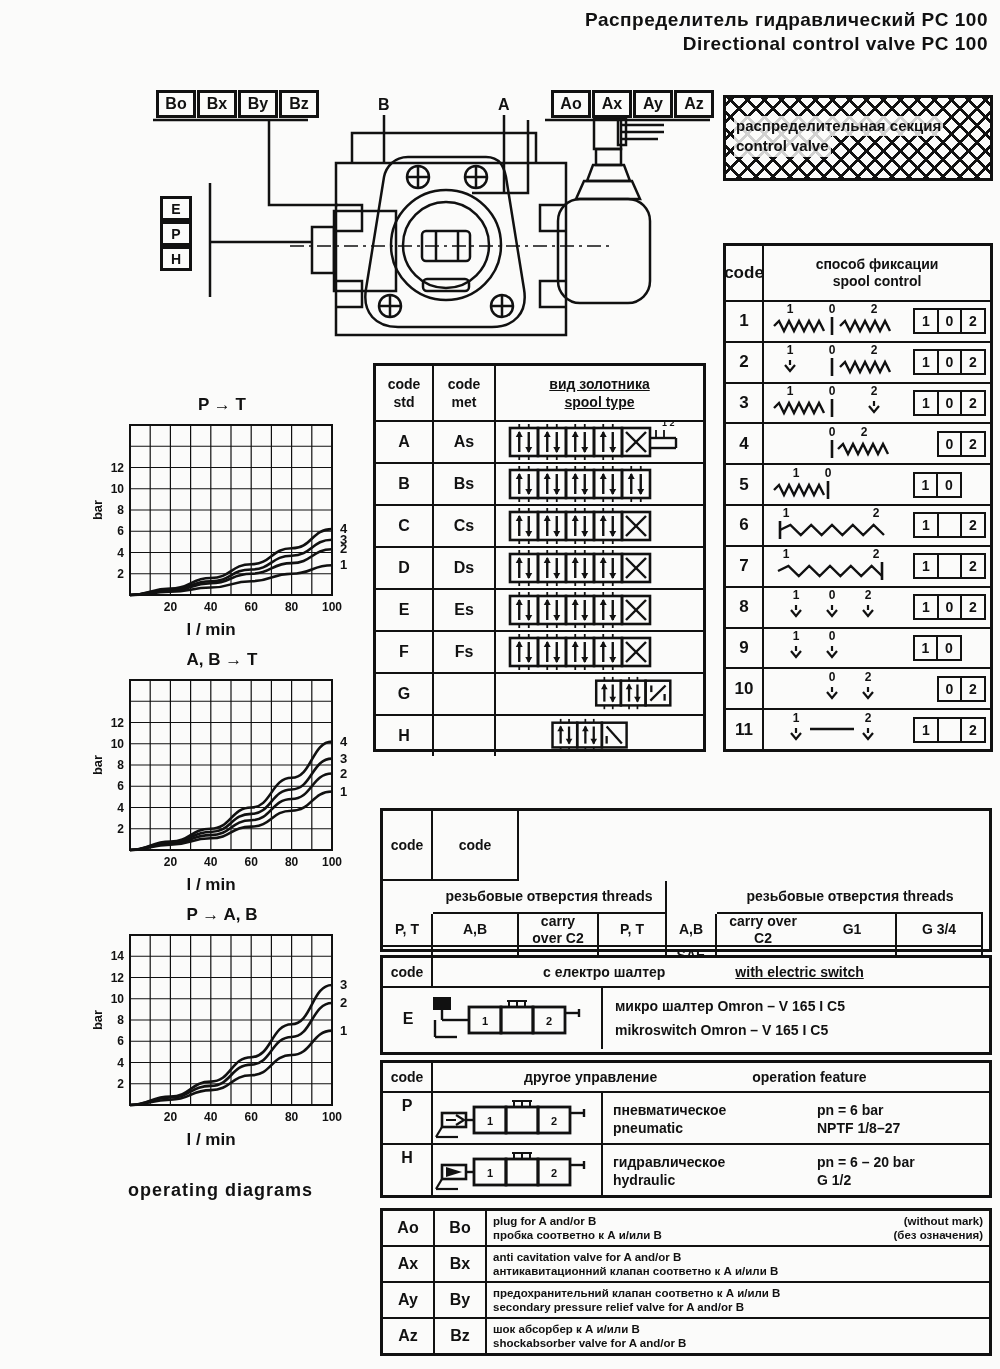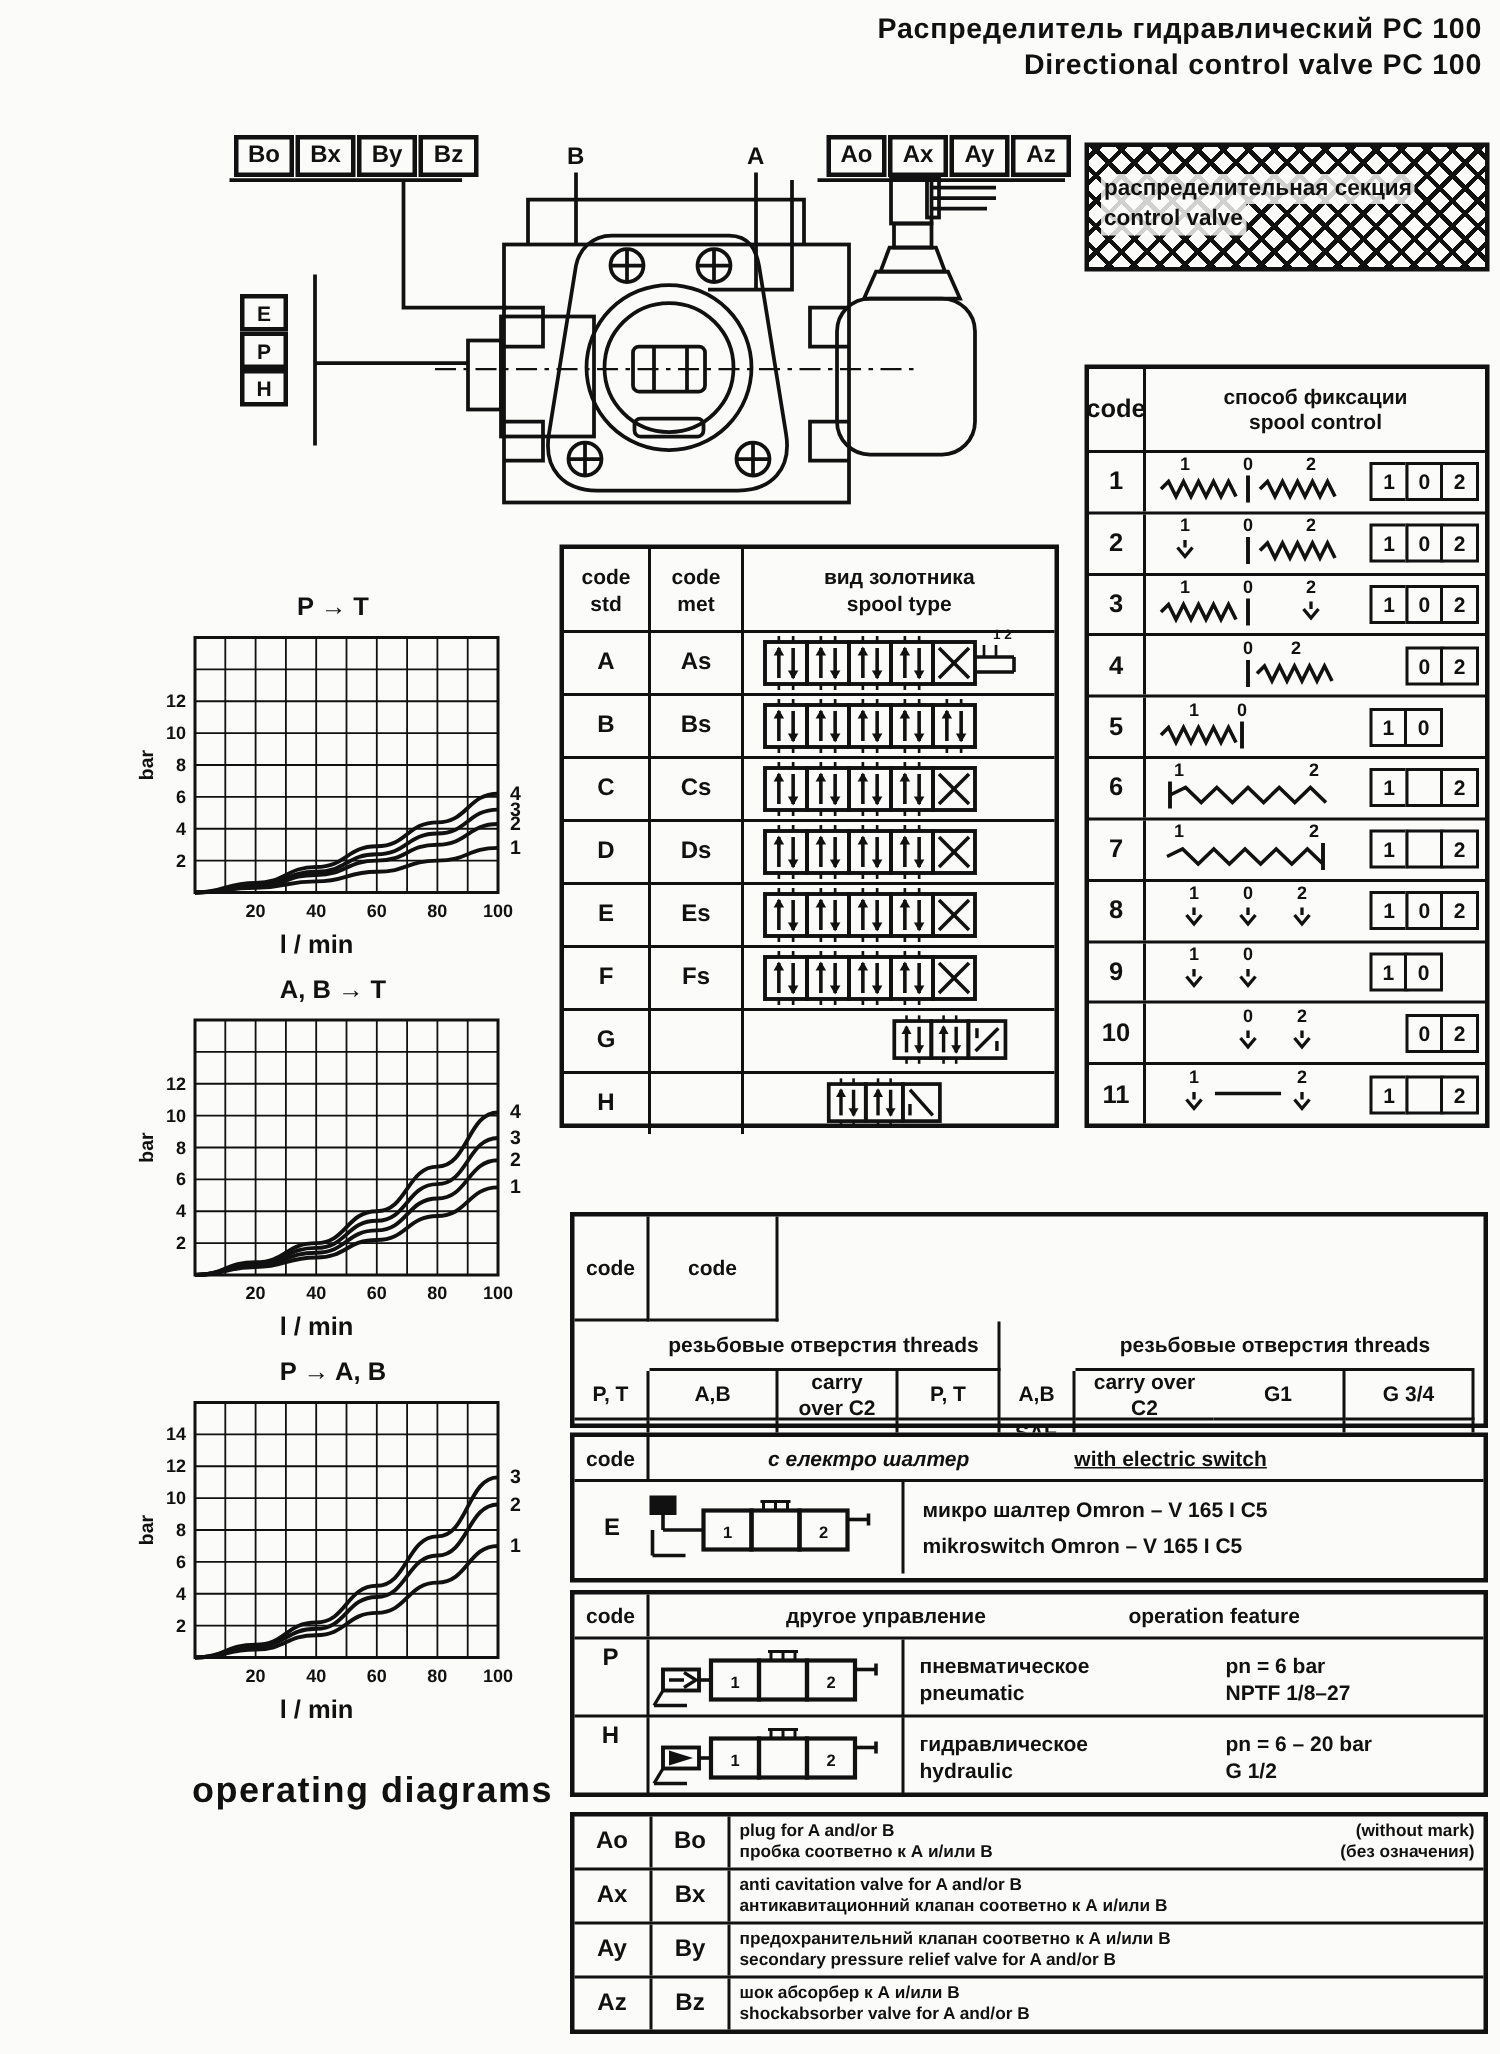--- a/index.html
+++ b/index.html
@@ -27,21 +27,21 @@
   #spoolControl .codecell{border-right:2px solid #111;display:flex;align-items:center;justify-content:center;font-size:17px;font-weight:700;}
   #spoolControl .hdr2{display:flex;flex-direction:column;align-items:center;justify-content:center;font-size:14px;font-weight:700;line-height:1.25;}
   #spoolControl .symcell{display:flex;align-items:center;justify-content:space-between;padding:0 4px 0 2px;}
   .posboxes{display:flex;}
   .posbox{width:22px;height:22px;border:2.5px solid #111;display:flex;align-items:center;justify-content:center;font-size:14px;font-weight:700;margin-left:-2.5px;background:#fbfbfa;}
   
   #spoolType{left:373px;top:363px;width:327px;height:383px;display:grid;grid-template-rows:54px repeat(8,1fr);}
   #spoolType .row{display:grid;grid-template-columns:58px 62px 1fr;border-top:2px solid #111;}
   #spoolType .row:first-child{border-top:none;}
   #spoolType .c{border-right:2px solid #111;display:flex;align-items:center;justify-content:center;font-weight:700;font-size:16px;}
-  #spoolType .c:last-child{border-right:none;}
+  #spoolType .c:last-child{border-right:none;text-decoration:underline;}
   #spoolType .hdrtxt{flex-direction:column;font-size:14px;line-height:1.3;}
   
   .chart-wrap{position:absolute;width:260px;}
   .chart-title{text-align:center;font-size:17px;font-weight:700;margin-bottom:2px;}
   
   #threads{left:380px;top:808px;width:606px;height:138px;display:grid;
      grid-template-columns:50px 86px 80px 68px 50px 92px 88px 86px;
      grid-template-rows:40px 30px 33px 33px;}
   #threads div{border-right:2px solid #111;border-bottom:2px solid #111;display:flex;align-items:center;justify-content:center;font-weight:700;font-size:14px;text-align:center;line-height:1.15;}
   
@@ -63,21 +63,21 @@
   #operation .sy{display:flex;align-items:center;justify-content:center;border-right:2px solid #111;}
   #operation .tx{display:flex;flex-direction:column;justify-content:center;font-weight:700;font-size:14px;line-height:1.3;padding-left:10px;}
   #operation .sp{display:flex;flex-direction:column;justify-content:center;font-weight:700;font-size:14px;line-height:1.3;padding-left:4px;}
   
   #options{left:380px;top:1208px;width:606px;}
   #options .row{display:grid;grid-template-columns:52px 52px 1fr;border-bottom:2px solid #111;height:34px;}
   #options .row:last-child{border-bottom:none;}
   #options .k{border-right:2px solid #111;display:flex;align-items:center;justify-content:center;font-weight:700;font-size:16px;}
   #options .t{display:flex;flex-direction:column;justify-content:center;font-weight:700;font-size:11.5px;line-height:1.25;padding:0 6px;}
   #options .l{display:flex;justify-content:space-between;}
-  .footer-label{left:128px;top:1180px;font-size:24px;font-weight:700;letter-spacing:1px;}
+  .footer-label{left:128px;top:1180px;font-size:18px;font-weight:700;letter-spacing:1px;}
   svg{display:block;}
 </style>
 </head>
 <body>
 
 <div class="abs title-block">
   <div>Распределитель гидравлический  PC 100</div>
   <div>Directional control valve  PC 100</div>
 </div>
 
@@ -916,21 +916,21 @@
   <div style="border-bottom:none;">S2</div>
   <div style="border-bottom:none;">SAE 12</div>
   <div style="border-bottom:none;">SAE 12</div>
   <div style="border:none;">SAE 12</div>
 </div>
 
 <div id="electric" class="tbl">
   <div class="hrow">
     <div class="hc">code</div>
     <div class="ht">
-        <span style="margin-left:79px;font-style:italic;">с електро шалтер</span>
+        <span style="margin-left:110px;">с електро шалтер</span>
         <span style="margin-left:70px;text-decoration:underline;">with electric switch</span>
       </div>
   </div>
   <div class="brow">
     <div class="sym">
       <div style="position:absolute;left:0;top:0;bottom:0;width:50px;border-right:0;display:flex;align-items:center;justify-content:center;font-weight:700;font-size:16px;">E</div>
       <div style="margin-left:40px;">
           <svg width="210" height="52" viewBox="0 0 210 52" style="overflow:visible">
             <rect x="62" y="14" width="32" height="26" fill="none" stroke="#111" stroke-width="2.8"></rect>
             <rect x="94" y="14" width="32" height="26" fill="none" stroke="#111" stroke-width="2.8"></rect>

